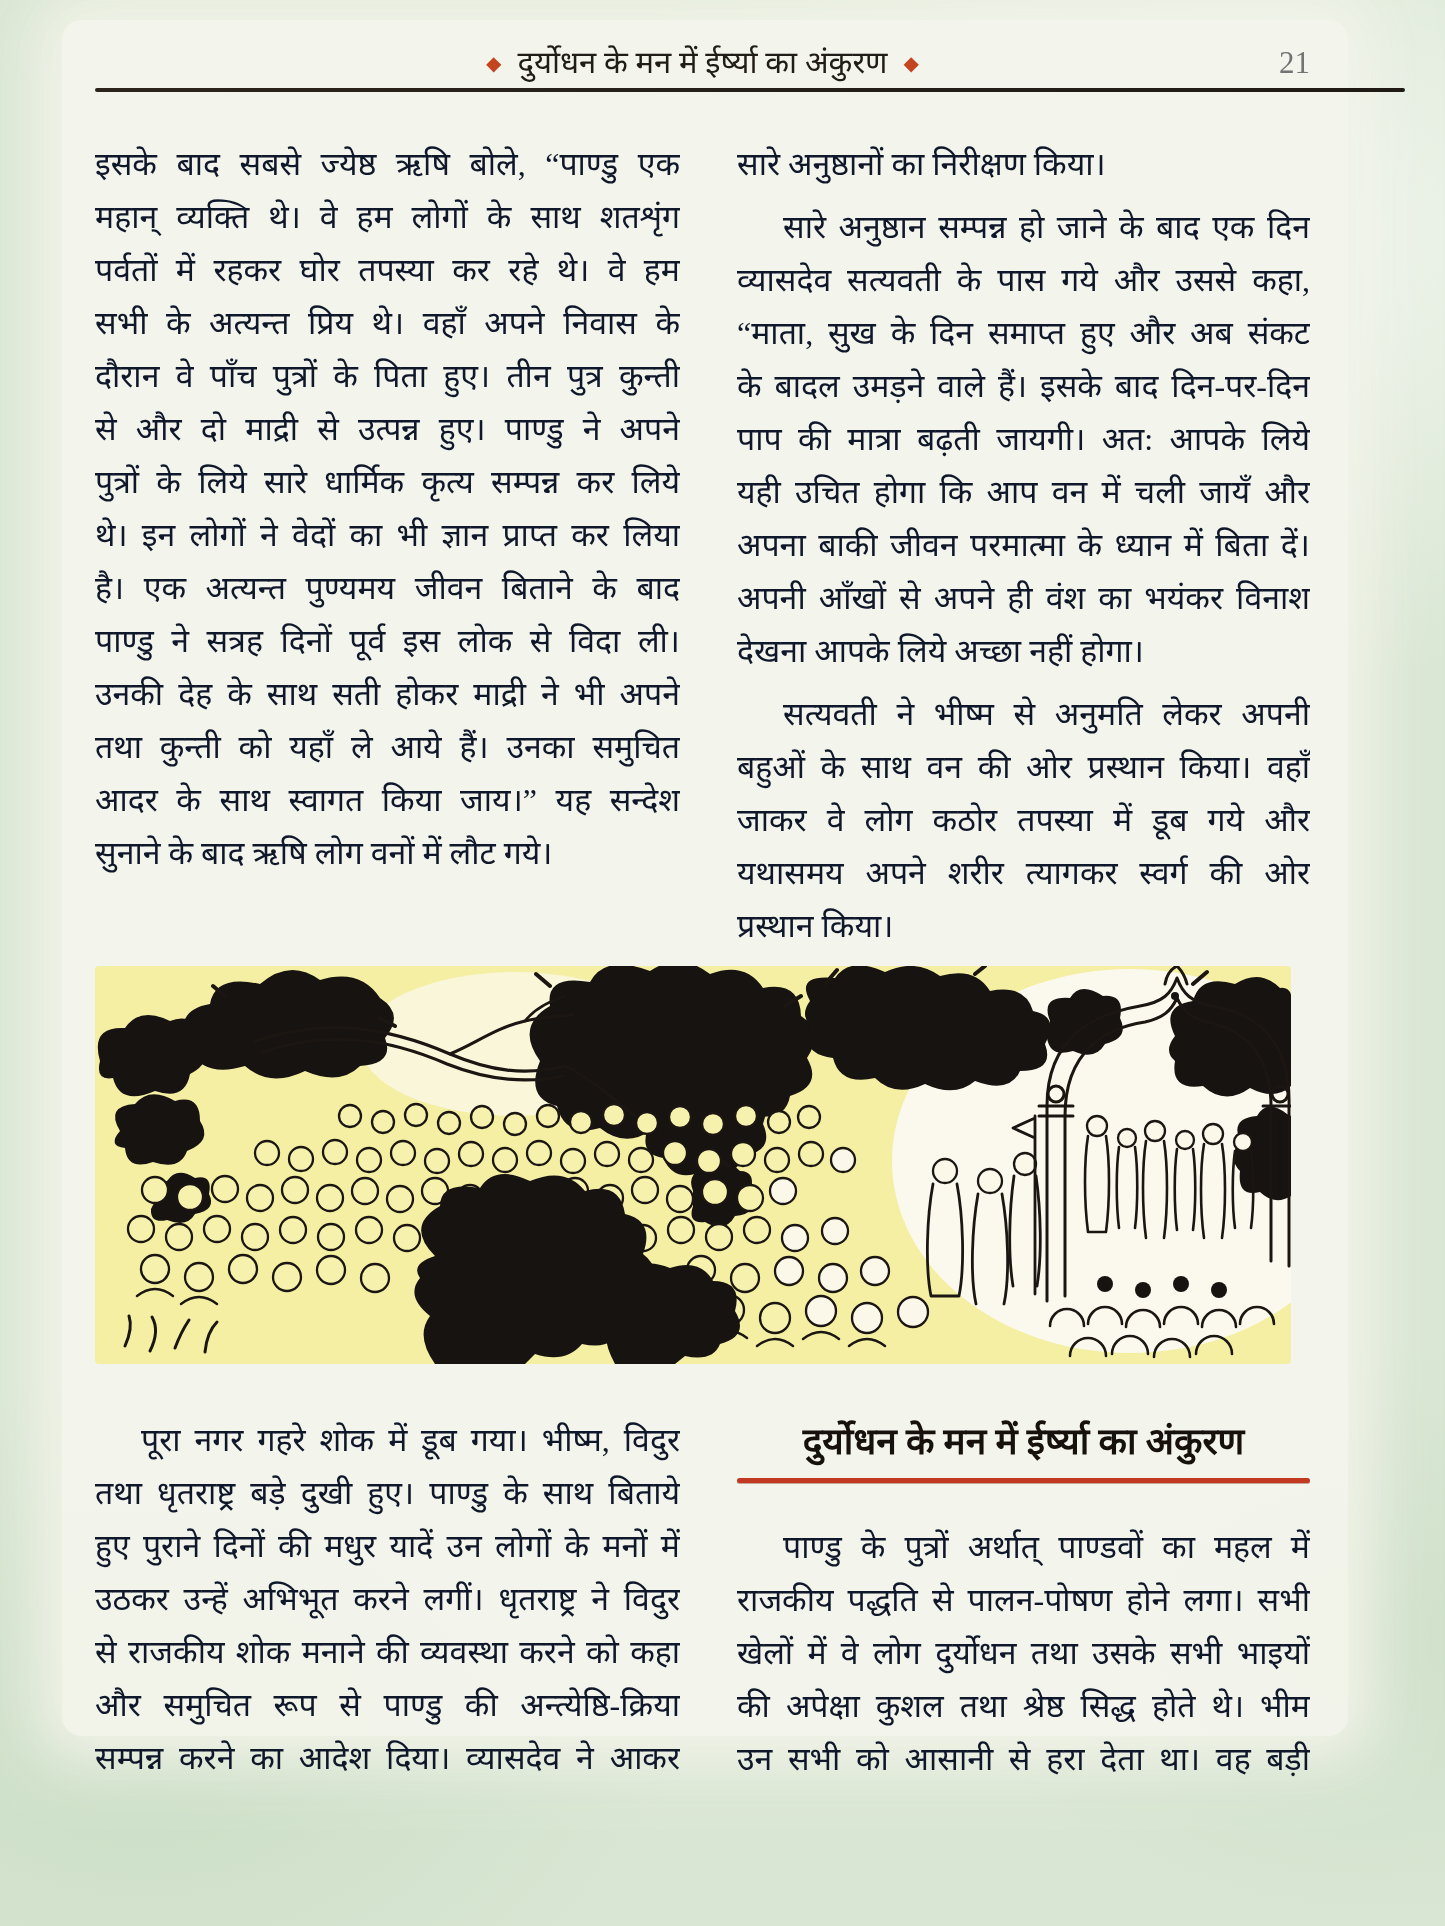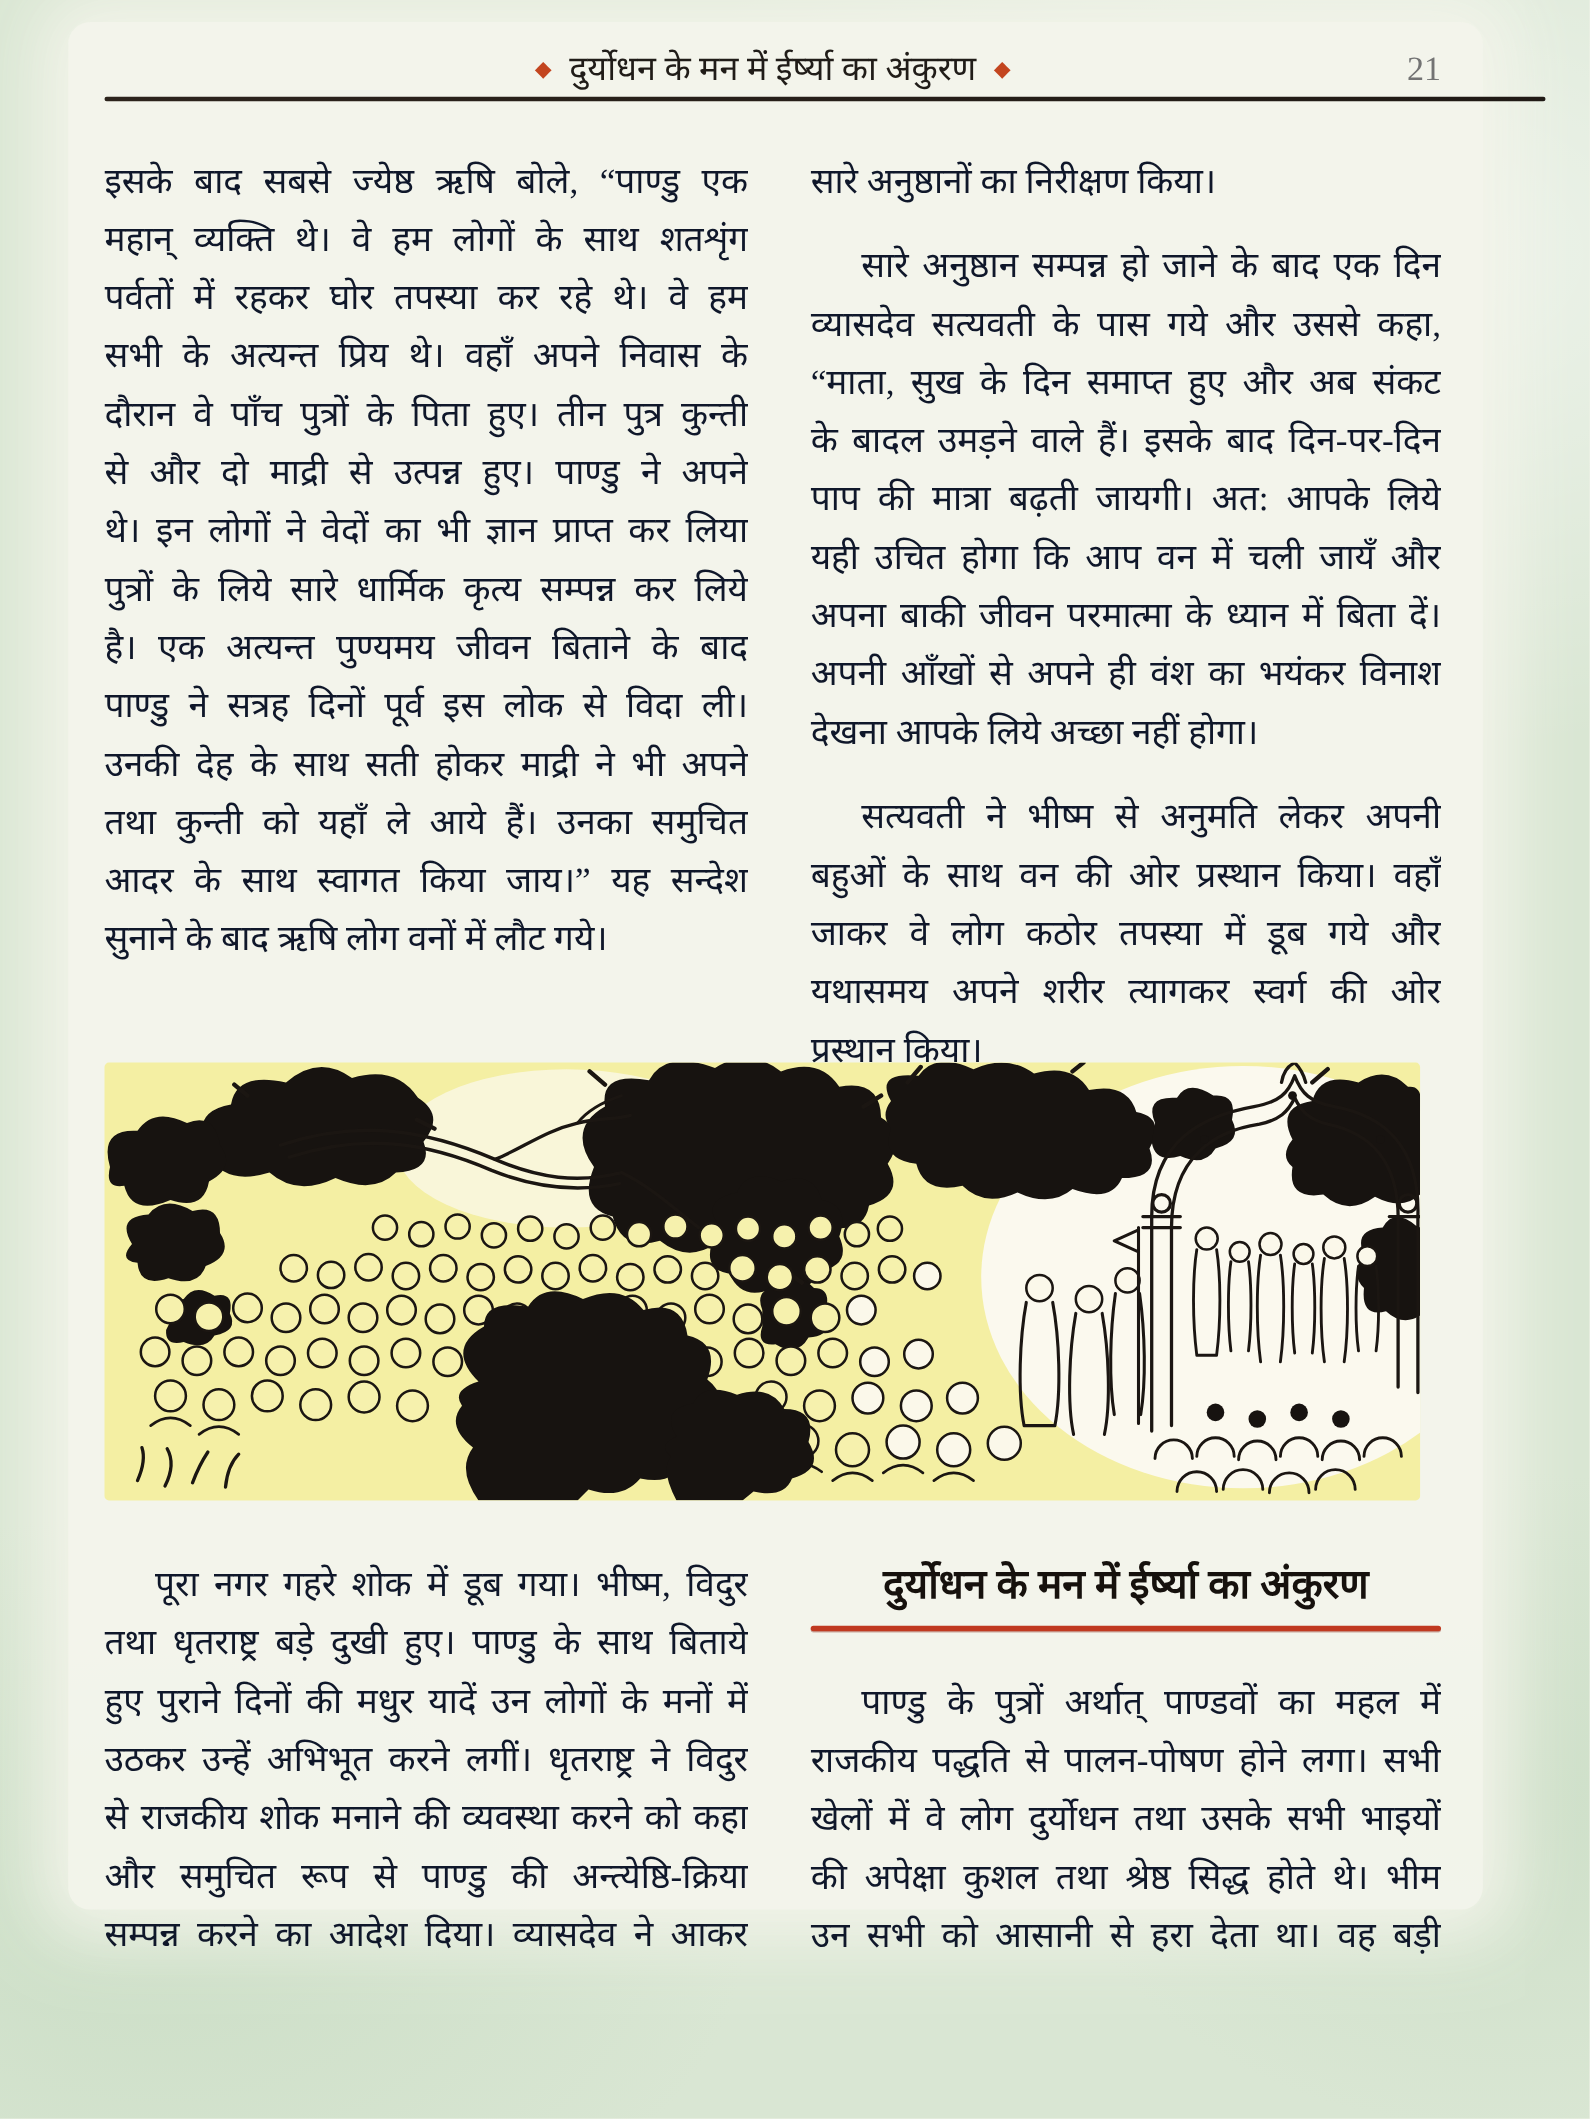--- a/index.html
+++ b/index.html
@@ -38,21 +38,21 @@
   .col-tr{left:737px;top:138px;width:573px;}
   .col-bl{left:95px;top:1414px;width:585px;}
   .col-br{left:737px;top:1414px;width:573px;}
   .line{
     height:53px;line-height:53px;font-size:32px;color:#0f172a;
     text-align:justify;text-align-last:justify;
     white-space:nowrap;overflow:hidden;
   }
   .line.end{text-align-last:left;}
   .line.ind{text-indent:46px;}
-  .para{margin-top:24px;}
+  .para{margin-top:10px;}
   .sec-head{
     height:56px;line-height:56px;font-size:37px;font-weight:700;
     text-align:center;color:#16110d;white-space:nowrap;overflow:hidden;
   }
   .redrule{height:5px;margin-top:8px;background:#c03920;border-radius:3px;
     box-shadow:0 1px 0 rgba(120,20,5,.35);}
   .br-para{margin-top:38px;}
   .illo{
     position:absolute;left:95px;top:966px;width:1196px;height:398px;
     background:#f4efa3;border-radius:4px;overflow:hidden;
@@ -76,22 +76,22 @@
 </div>
 <div class="toprule"></div>
 
 <div class="col col-tl">
   <div class="line">इसके बाद सबसे ज्येष्ठ ऋषि बोले, “पाण्डु एक</div>
   <div class="line">महान् व्यक्ति थे। वे हम लोगों के साथ शतशृंग</div>
   <div class="line">पर्वतों में रहकर घोर तपस्या कर रहे थे। वे हम</div>
   <div class="line">सभी के अत्यन्त प्रिय थे। वहाँ अपने निवास के</div>
   <div class="line">दौरान वे पाँच पुत्रों के पिता हुए। तीन पुत्र कुन्ती</div>
   <div class="line">से और दो माद्री से उत्पन्न हुए। पाण्डु ने अपने</div>
+  <div class="line">पुत्रों के लिये सारे धार्मिक कृत्य सम्पन्न कर लिये</div>
   <div class="line">थे। इन लोगों ने वेदों का भी ज्ञान प्राप्त कर लिया</div>
-  <div class="line">पुत्रों के लिये सारे धार्मिक कृत्य सम्पन्न कर लिये</div>
   <div class="line">है। एक अत्यन्त पुण्यमय जीवन बिताने के बाद</div>
   <div class="line">पाण्डु ने सत्रह दिनों पूर्व इस लोक से विदा ली।</div>
   <div class="line">उनकी देह के साथ सती होकर माद्री ने भी अपने</div>
   <div class="line">तथा कुन्ती को यहाँ ले आये हैं। उनका समुचित</div>
   <div class="line">आदर के साथ स्वागत किया जाय।” यह सन्देश</div>
   <div class="line end">सुनाने के बाद ऋषि लोग वनों में लौट गये।</div>
 </div>
 
 <div class="col col-tr">
   <div class="line end">सारे अनुष्ठानों का निरीक्षण किया।</div>

